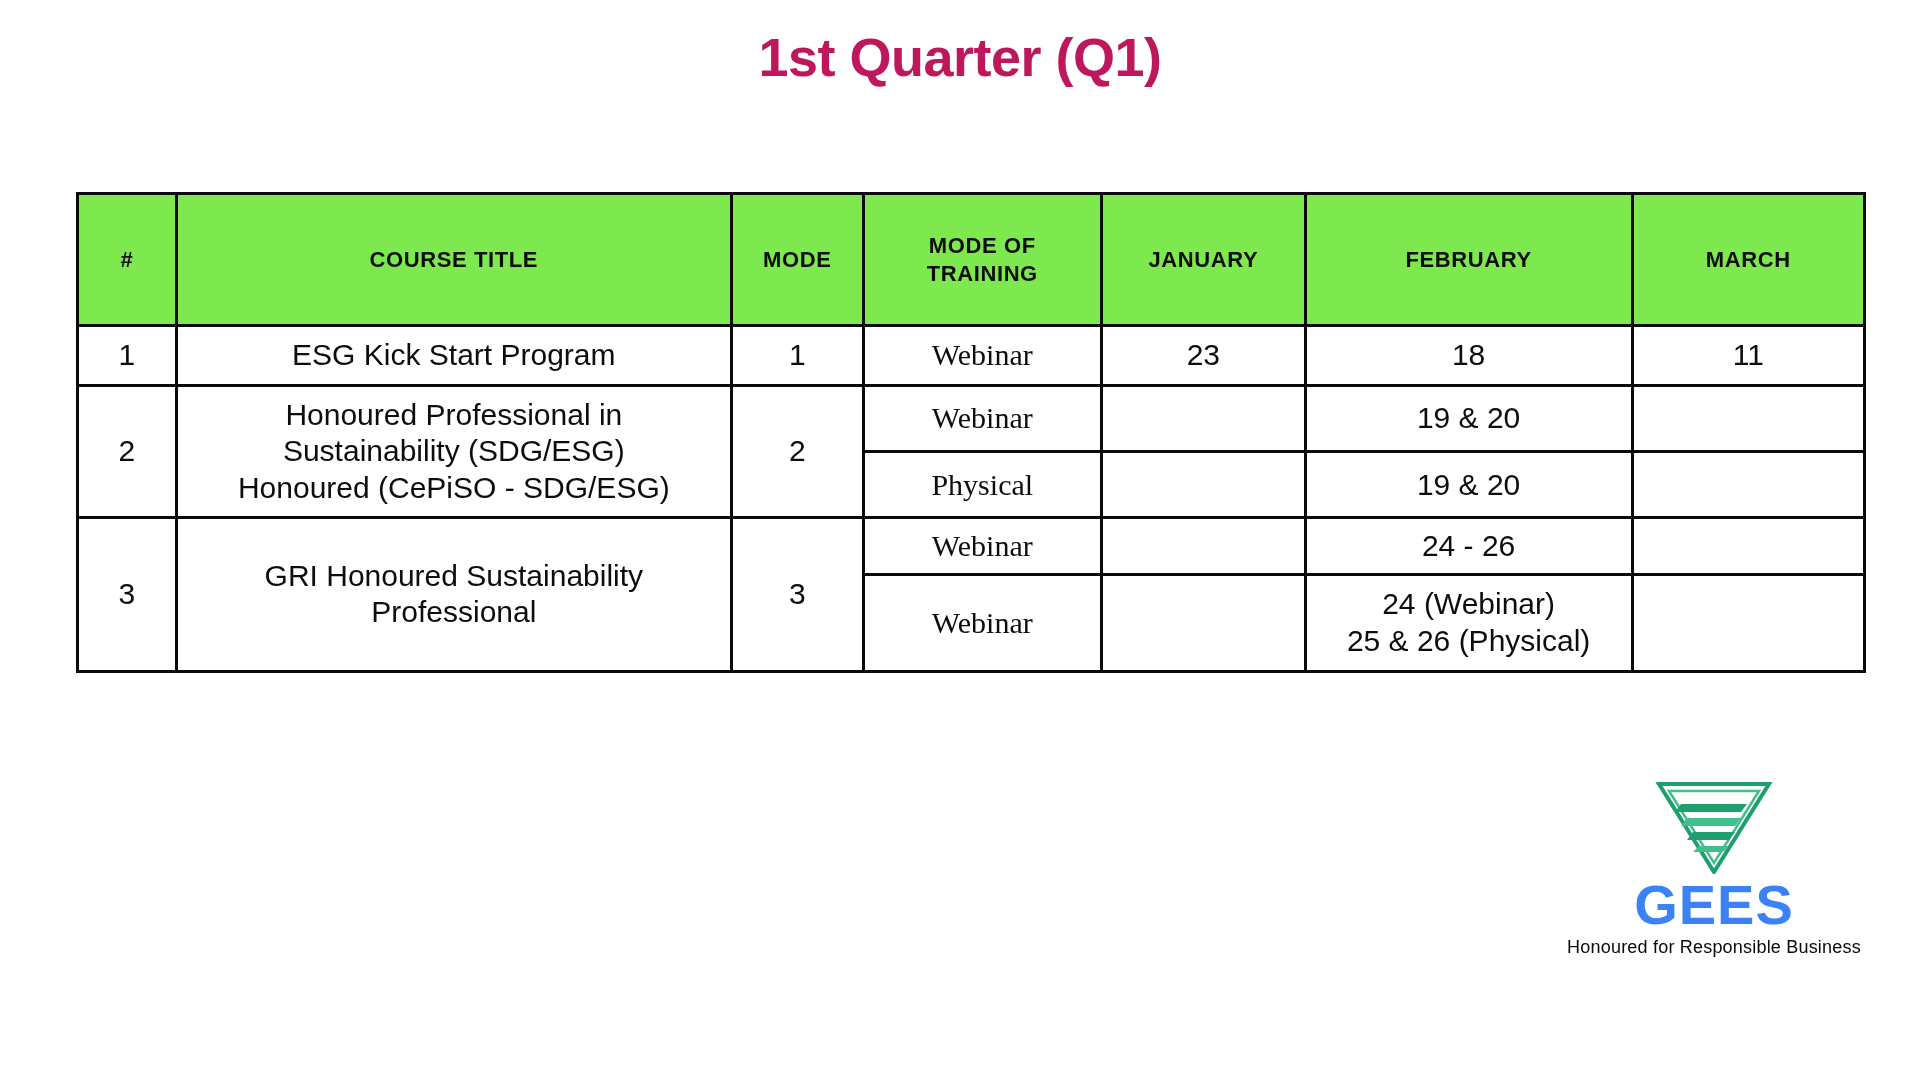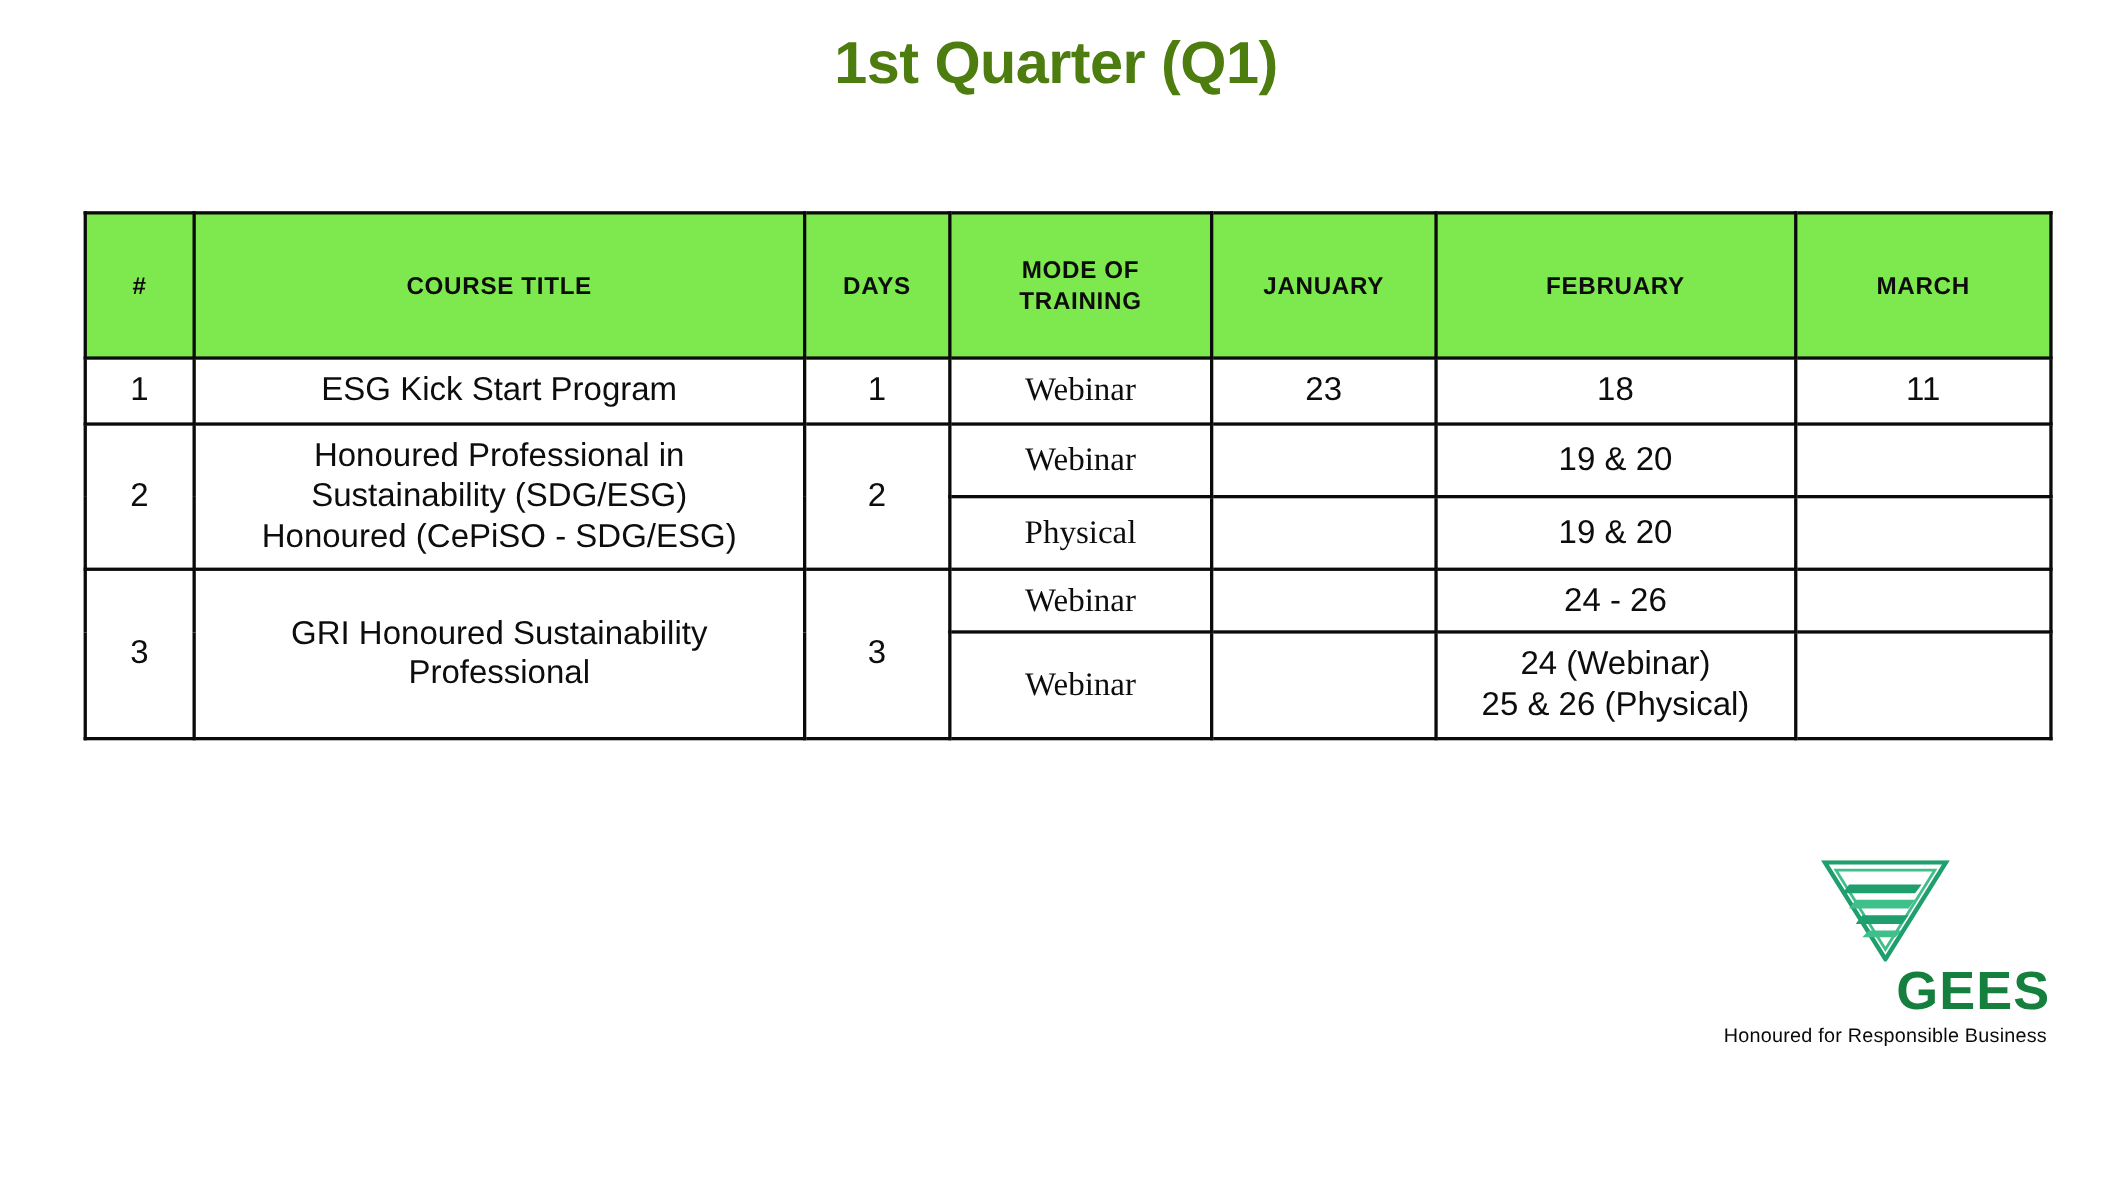--- a/index.html
+++ b/index.html
@@ -22,21 +22,21 @@
   
   .title-block {
     position: absolute;
     top: 26px;
     left: 0;
     width: 1920px;
     text-align: center;
   }
   .title-line {
     font-weight: bold;
-    color: #4d7c0f;
+    color: #be185d;
     letter-spacing: -0.5px;
     line-height: 1.18;
   }
   .title-line-1 { font-size: 54px; }
   .title-line-2 { font-size: 54px; }
 
   
   .table-wrap {
     position: absolute;
     left: 76px;
@@ -97,26 +97,25 @@
     width: 300px;
     text-align: center;
   }
   .logo-mark {
     width: 118px;
     height: 92px;
     margin: 0 auto 4px auto;
     display: block;
   }
   .logo-word {
-    font-size: 49px;
+    font-size: 56px;
     font-weight: bold;
     letter-spacing: 1px;
     line-height: 0.95;
-    color: #15803d;
-    text-align: right;
+    color: #3b82f6;
   }
   .logo-tagline {
     font-size: 18px;
     letter-spacing: 0.2px;
     color: #0a0a0a;
     margin-top: 6px;
   }
 </style>
 </head>
 <body>
@@ -135,21 +134,21 @@
         <col class="c-days">
         <col class="c-mode">
         <col class="c-jan">
         <col class="c-feb">
         <col class="c-mar">
       </colgroup>
       <thead>
         <tr>
           <th>#</th>
           <th>COURSE TITLE</th>
-          <th>DAYS</th>
+          <th>MODE</th>
           <th>
             <span>MODE OF</span><br>
             <span>TRAINING</span>
           </th>
           <th>JANUARY</th>
           <th>FEBRUARY</th>
           <th>MARCH</th>
         </tr>
       </thead>
       <tbody>

